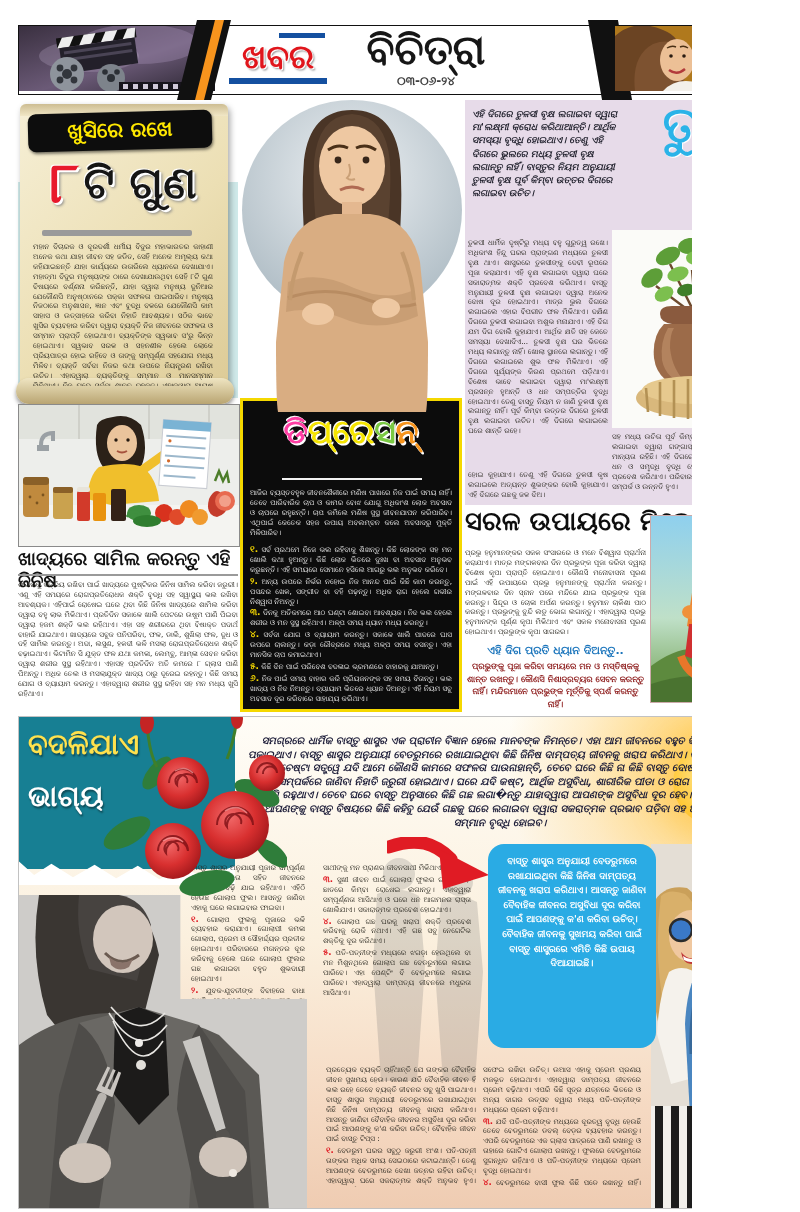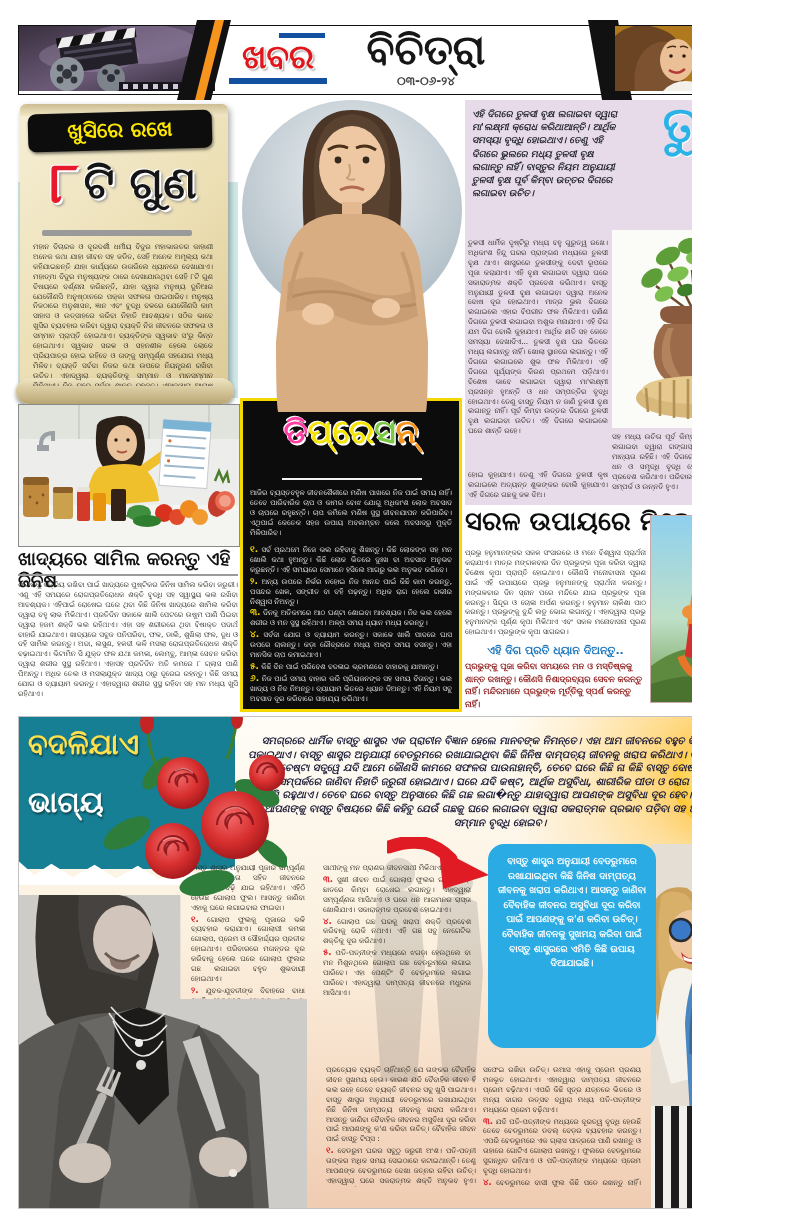--- a/index.html
+++ b/index.html
@@ -69,35 +69,35 @@
   #ttitle2{left:592px;top:160px;width:172px;text-align:right;font-size:45px;font-weight:bold;color:#141414;}
   #tphoto{left:612px;top:230px;width:170px;height:198px;background:#fdfdfb;overflow:hidden;}
   #tcredit{left:690px;top:417px;width:88px;text-align:right;font-size:6.5px;color:#6a5a4a;}
   #tcolL{left:468px;top:238px;width:140px;height:228px;}
   #tcolB{left:612px;top:432px;width:168px;height:68px;}
   #tfoot{left:468px;top:470px;width:140px;height:32px;}
   #phead{left:465px;top:506px;width:317px;font-size:26px;font-weight:bold;color:#0d0d0d;}
   #pbody{left:465px;top:548px;width:181px;height:94px;}
   #hanu{left:650px;top:515px;width:132px;height:186px;overflow:hidden;border:1px solid #caa;}
   #ptiphead{left:465px;top:644px;width:181px;text-align:center;font-size:11px;font-weight:bold;color:#1b75bc;}
-  #ptiptext{left:465px;top:660px;width:181px;text-align:left;font-size:8.4px;line-height:12.6px;
+  #ptiptext{left:465px;top:660px;width:181px;text-align:center;font-size:8.4px;line-height:12.6px;
             font-weight:bold;color:#8e1d1d;}
   
   #bbox{left:18px;top:716px;width:762px;height:493px;border:1px solid #c2c2c2;box-sizing:border-box;
         background:linear-gradient(180deg,#fffdf7 0%,#fbf0de 45%,#f5d9c2 80%,#efccb2 100%);overflow:hidden;}
   #bglow{left:470px;top:716px;width:312px;height:220px;
          background:radial-gradient(circle at 78% 22%,rgba(255,196,60,.85),rgba(255,210,120,.35) 45%,transparent 70%);}
   #bsun{left:672px;top:740px;width:84px;height:84px;border-radius:50%;
         background:radial-gradient(circle at 45% 40%,#ffe89a,#ffc937 60%,#f7a92e 100%);
         box-shadow:0 0 28px 14px rgba(255,200,80,.55);}
   #tealbox{left:18px;top:716px;width:216px;height:152px;background:#177f93;}
   #torn{left:18px;top:858px;width:216px;height:26px;background:#ffffff;
         clip-path:polygon(0 10%,7% 62%,15% 18%,25% 70%,35% 22%,45% 74%,55% 26%,65% 78%,75% 30%,86% 72%,100% 26%,100% 100%,0 100%);}
   #bt1{left:27px;top:726px;width:200px;font-size:29px;font-weight:bold;color:#ffe14d;text-shadow:1px 2px 2px rgba(0,0,0,.45);}
-  #bt2{left:27px;top:778px;width:200px;font-size:29px;font-weight:bold;color:#ffffff;text-shadow:1px 2px 2px rgba(0,0,0,.45);margin-top:6px;}
+  #bt2{left:27px;top:778px;width:200px;font-size:29px;font-weight:bold;color:#ffffff;text-shadow:1px 2px 2px rgba(0,0,0,.45);}
   #roses{left:86px;top:712px;width:200px;height:188px;z-index:3;}
   #bintro{left:246px;top:733px;width:506px;height:106px;text-align:center;font-size:10.2px;line-height:13.6px;
           font-weight:bold;font-style:italic;color:#1c1c38;z-index:2;}
   #silh{left:318px;top:845px;width:215px;height:235px;opacity:.22;z-index:0;}
   #redarrow{left:386px;top:836px;width:104px;height:60px;z-index:4;}
   #bluebox{left:487px;top:843px;width:168px;height:204px;background:#2aabe4;border-radius:5px;box-sizing:border-box;
            padding:10px 8px;text-align:center;font-size:9.3px;line-height:14.6px;font-weight:bold;color:#ffffff;z-index:4;}
   #couple{left:650px;top:843px;width:131px;height:366px;overflow:hidden;z-index:3;background:#eae5dd;}
   #bwphoto{left:18px;top:894px;width:288px;height:315px;overflow:hidden;z-index:3;
            clip-path:polygon(0 0,56% 0,56% 33%,100% 33%,100% 100%,0 100%);}

